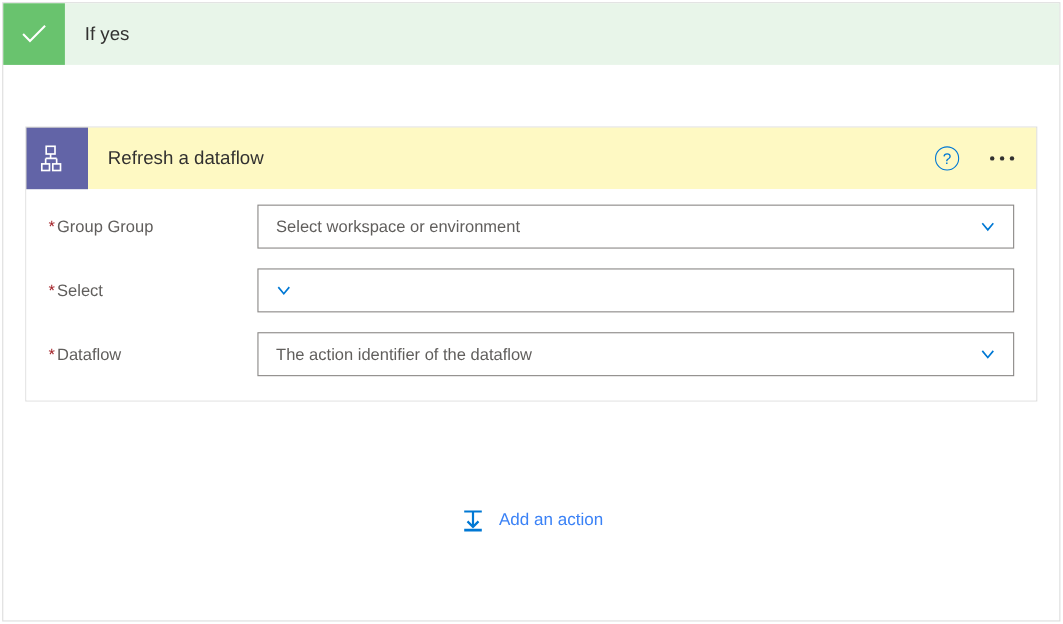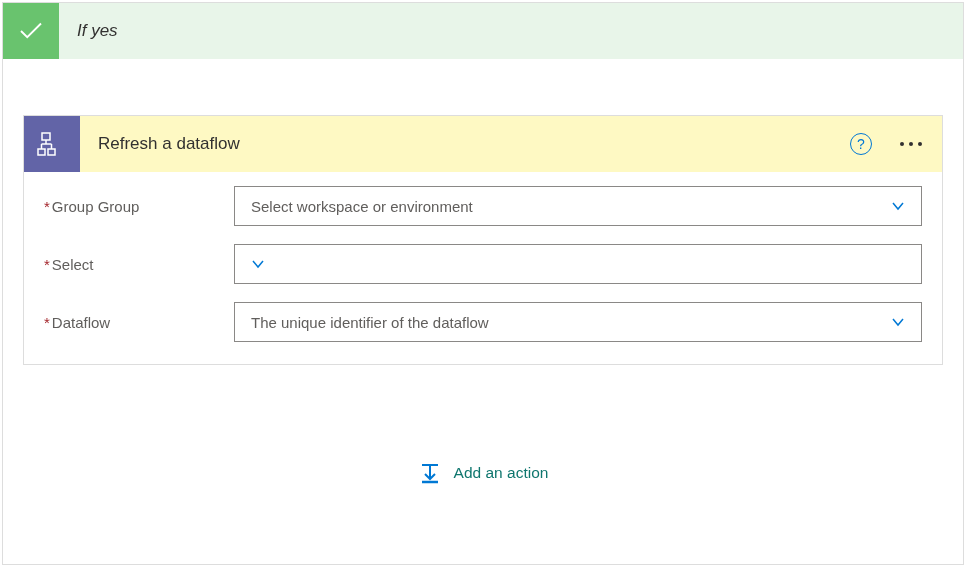--- a/index.html
+++ b/index.html
@@ -17,21 +17,20 @@
       border: 1px solid #ddd;
       width: 962px;
       height: 563px;
       margin: 2px;
     }
     .condition-header {
       display: flex;
       align-items: center;
       background: #e8f5e9;
       height: 56px;
-      font-style: italic;
     }
     .checkmark-box {
       width: 56px;
       height: 56px;
       background: #69c36e;
       display: flex;
       align-items: center;
       justify-content: center;
       flex-shrink: 0;
     }
@@ -137,21 +136,21 @@
     }
     .add-action {
       display: flex;
       align-items: center;
       justify-content: center;
       margin-top: 96px;
       gap: 12px;
       cursor: pointer;
     }
     .add-action-text {
-      color: #0f766e;
+      color: #3b82f6;
       font-size: 15.5px;
     }
   </style>
 </head>
 <body>
 
 <div class="condition-container">
   <div class="condition-header">
     <div class="checkmark-box">
       <svg width="30" height="30" viewBox="0 0 24 24" fill="none">
@@ -210,21 +209,21 @@
           </svg>
         </div>
       </div>
 
       <div class="form-row">
         <div class="form-label">
           <span class="required">*</span>
           <span>Dataflow</span>
         </div>
         <div class="form-select">
-          <span class="form-select-text">The unique identifier of the dataflow</span>
+          <span class="form-select-text">The action identifier of the dataflow</span>
           <svg class="chevron-down" viewBox="0 0 14 14">
             <path d="M2 4 L7 10 L12 4" stroke="#0078d4" stroke-width="1.5" fill="none"></path>
           </svg>
         </div>
       </div>
     </div>
   </div>
 
   <div class="add-action">
     <svg width="24" height="24" viewBox="0 0 24 24">

